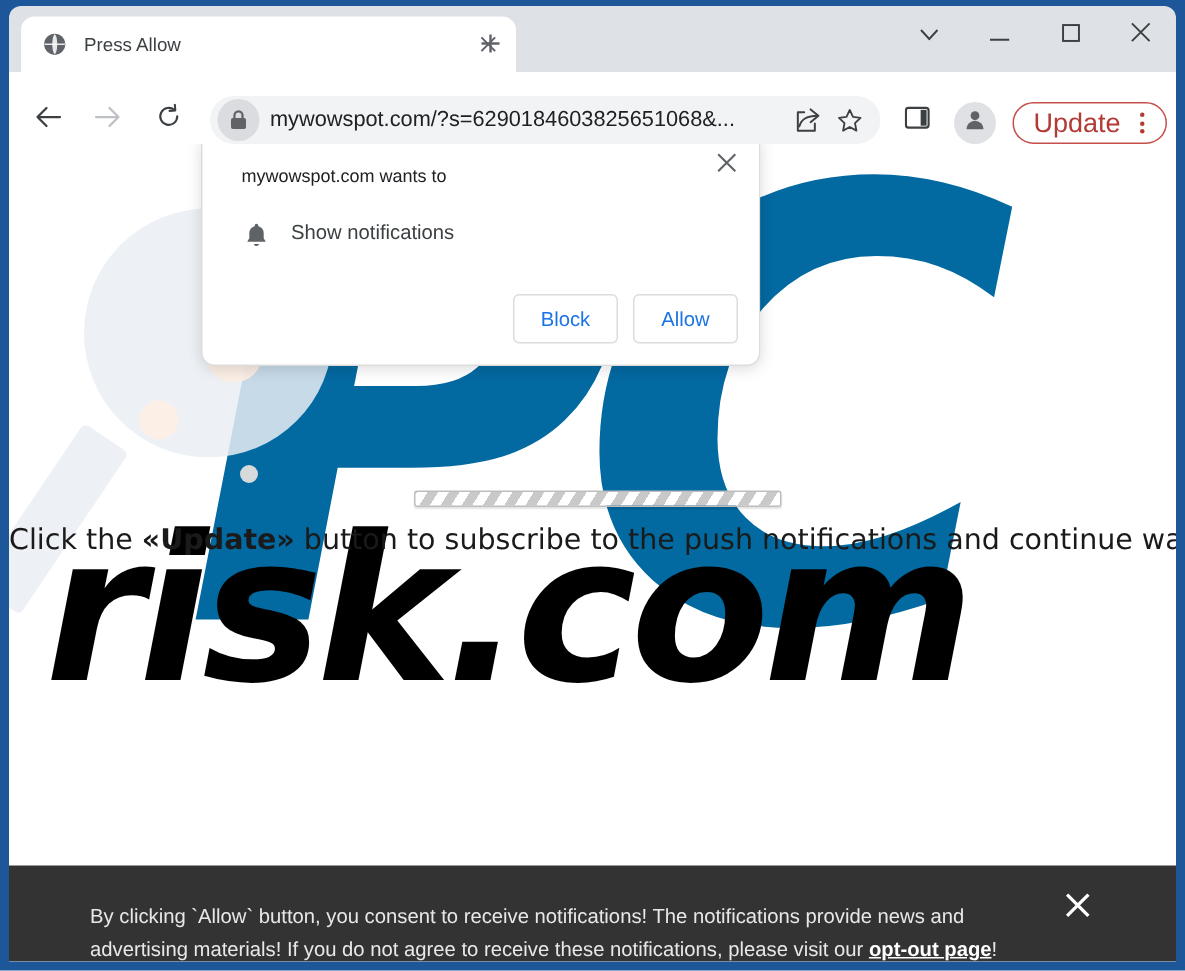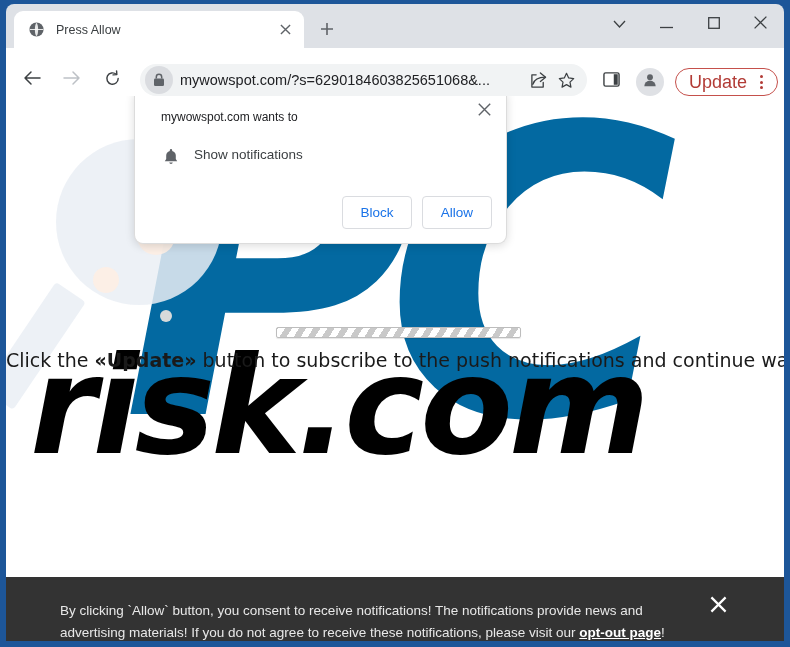--- a/index.html
+++ b/index.html
@@ -32,21 +32,21 @@
     right: 6px;
     height: 44px;
     background: #dee1e6;
     border-radius: 8px 8px 0 0;
     box-sizing: border-box;
   }
   .tab {
     position: absolute;
     left: 8px;
     top: 7px;
-    width: 290px;
+    width: 330px;
     height: 37px;
     background: #ffffff;
     border-radius: 9px 9px 0 0;
     display: flex;
     align-items: center;
     padding: 0 10px 0 14px;
     box-sizing: border-box;
   }
   .tab-favicon {
     width: 17px;

